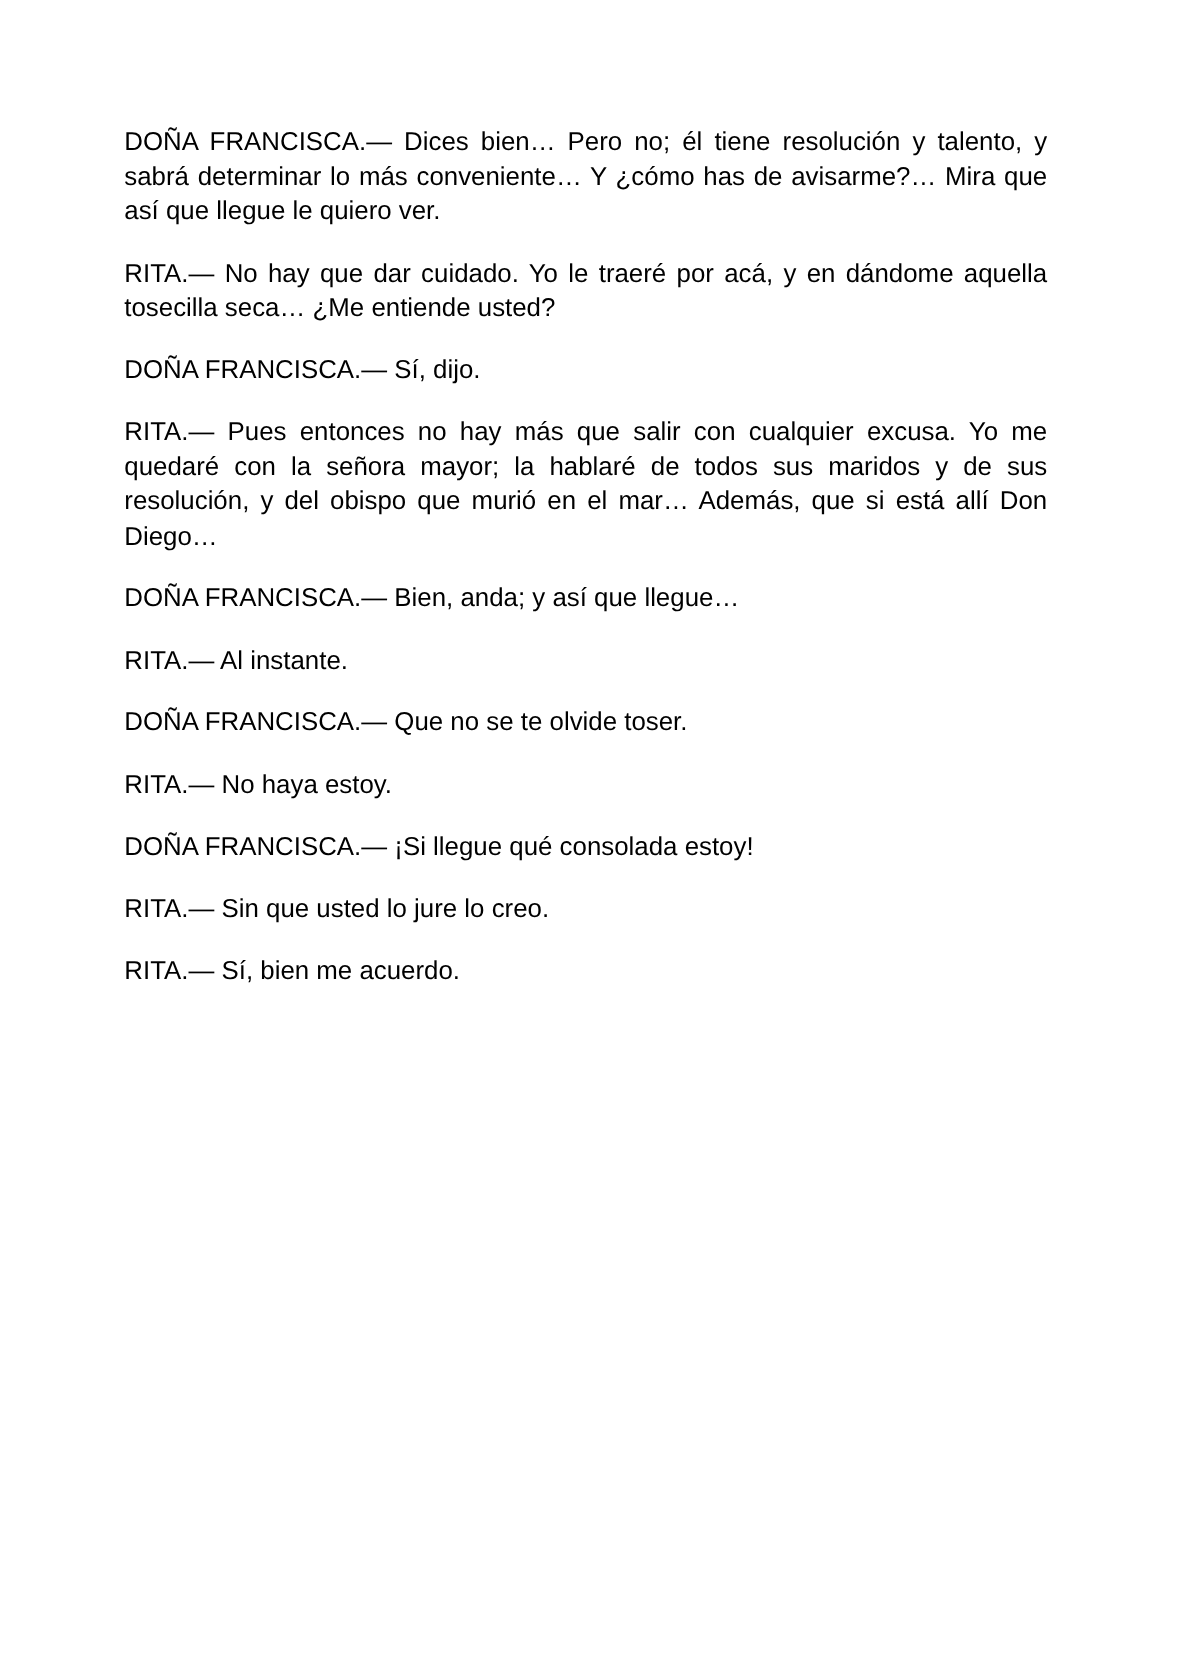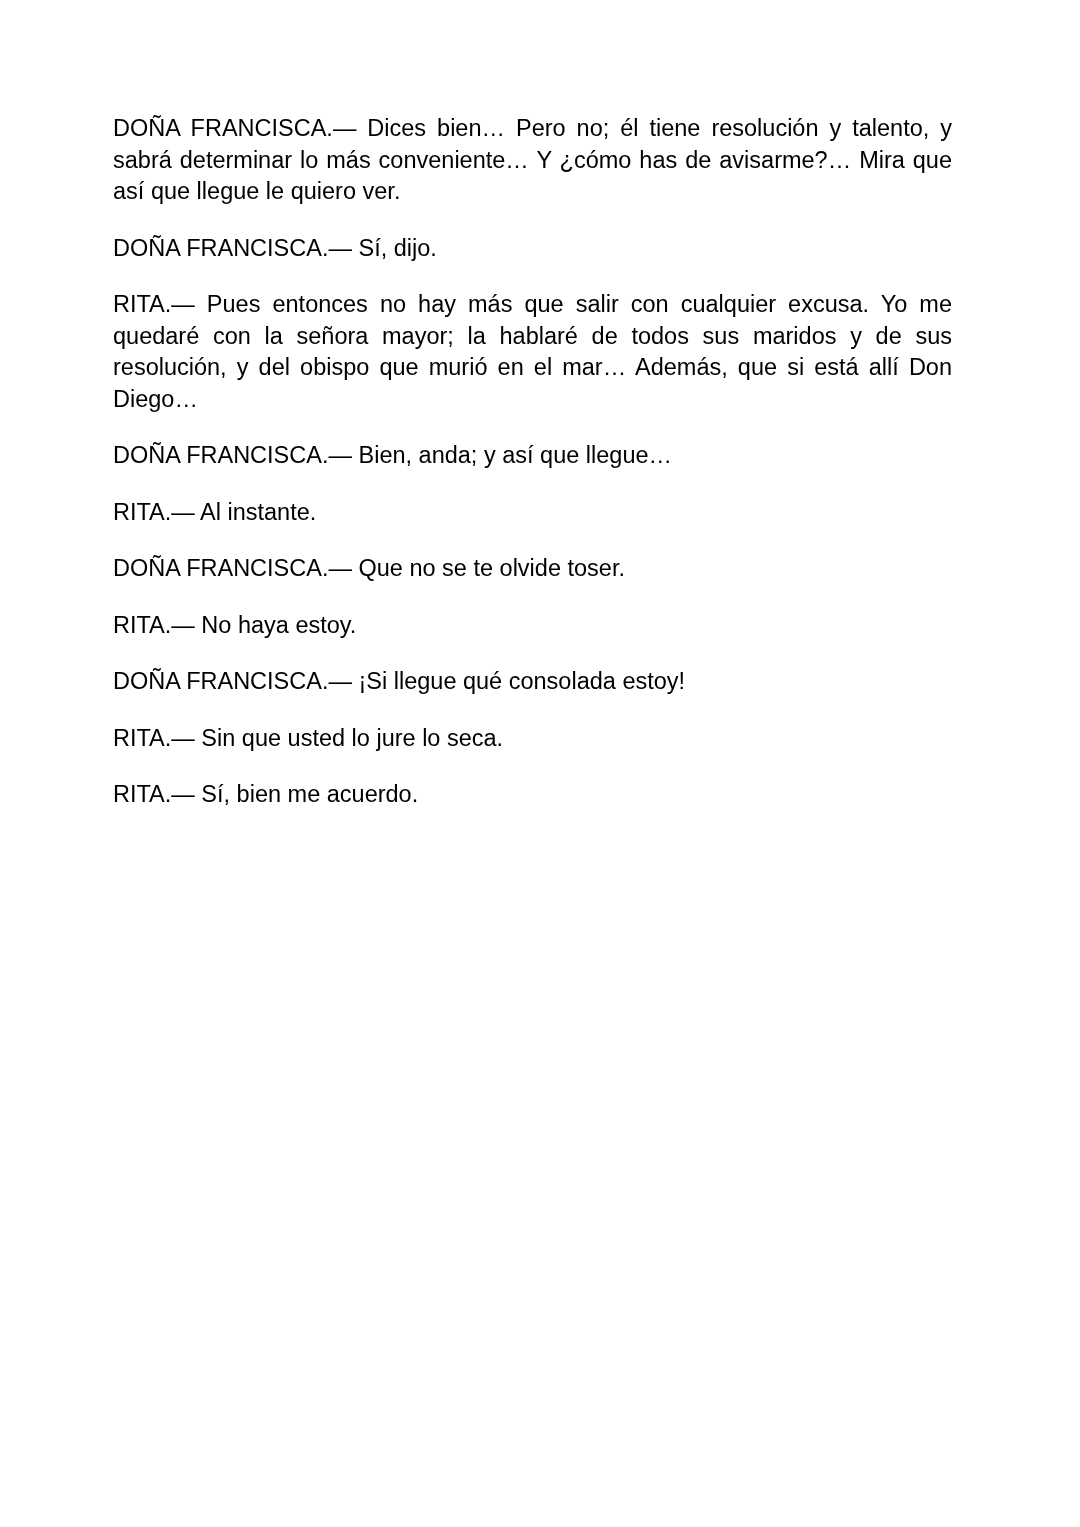--- a/index.html
+++ b/index.html
@@ -40,24 +40,25 @@
       font-size: 23.5px;
       line-height: 30px;
       padding-left: 48px;
     }
   </style>
 </head>
 <body>
 
 <div class="page">
   <p class="para"><span class="speaker">DOÑA FRANCISCA.—</span><span> Dices bien… Pero no; él tiene resolución y talento, y sabrá determinar lo más conveniente… Y ¿cómo has de avisarme?… Mira que así que llegue le quiero ver.</span></p>
+  <p class="para"><span class="speaker">RITA.—</span><span> No hay que dar cuidado. Yo le traeré por acá, y en dándome aquella tosecilla seca… ¿Me entiende usted?</span></p>
   <p class="para"><span class="speaker">DOÑA FRANCISCA.—</span><span> Sí, dijo.</span></p>
   <p class="para"><span class="speaker">RITA.—</span><span> Pues entonces no hay más que salir con cualquier excusa. Yo me quedaré con la señora mayor; la hablaré de todos sus maridos y de sus resolución, y del obispo que murió en el mar… Además, que si está allí Don Diego…</span></p>
   <p class="para"><span class="speaker">DOÑA FRANCISCA.—</span><span> Bien, anda; y así que llegue…</span></p>
   <p class="para"><span class="speaker">RITA.—</span><span> Al instante.</span></p>
   <p class="para"><span class="speaker">DOÑA FRANCISCA.—</span><span> Que no se te olvide toser.</span></p>
   <p class="para"><span class="speaker">RITA.—</span><span> No haya estoy.</span></p>
   <p class="para"><span class="speaker">DOÑA FRANCISCA.—</span><span> ¡Si llegue qué consolada estoy!</span></p>
-  <p class="para"><span class="speaker">RITA.—</span><span> Sin que usted lo jure lo seca.</span></p>
+  <p class="para"><span class="speaker">RITA.—</span><span> Sin que usted lo jure lo creo.</span></p>
   <p class="para"><span class="speaker">RITA.—</span><span> Sí, bien me acuerdo.</span></p>
 </div>
 
 <div class="page-number">33</div>
 
 </body></html>

